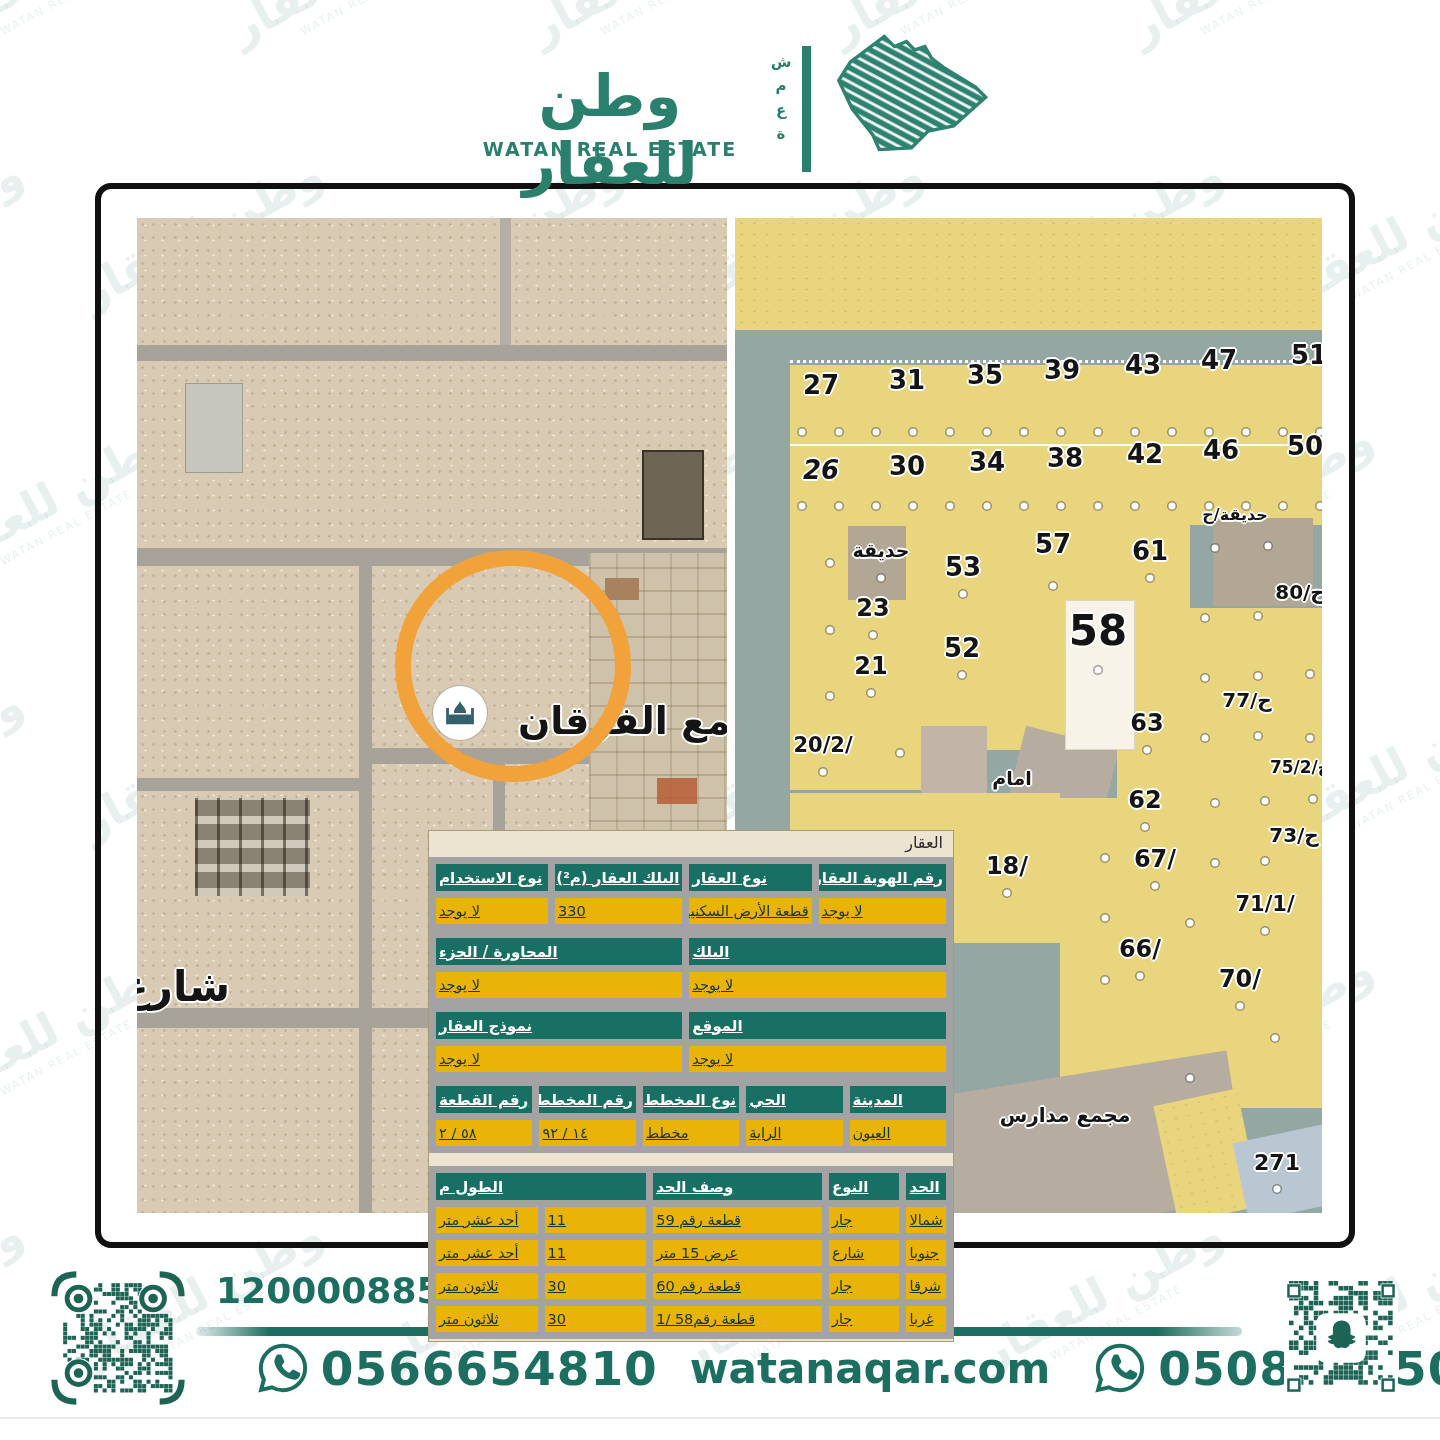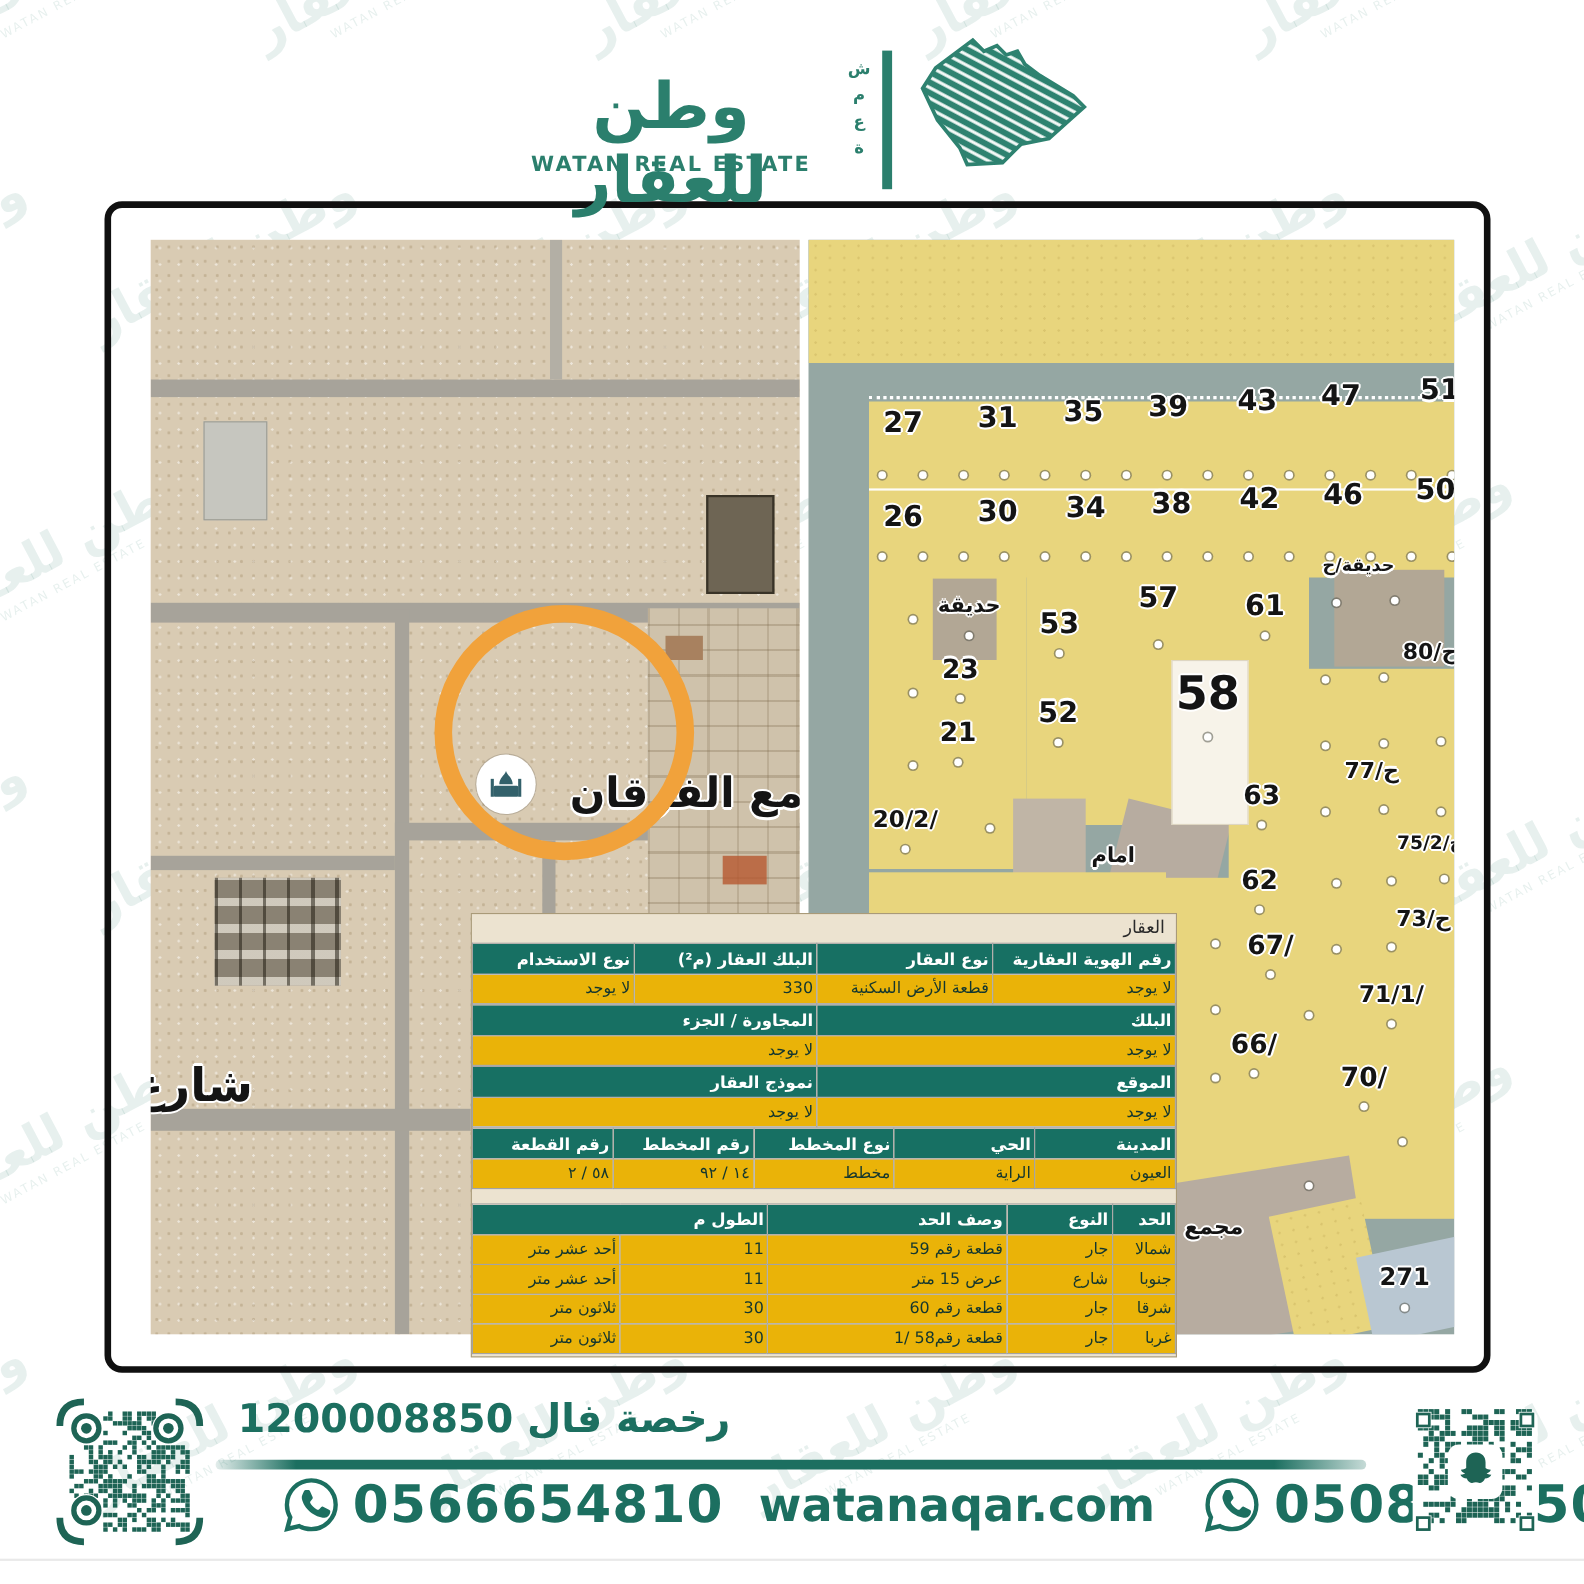--- a/index.html
+++ b/index.html
@@ -33,24 +33,24 @@
   .parcel{left:735px;top:218px;width:587px;height:995px;background:#95a7a3;overflow:hidden;z-index:2;}
   .yellow{position:absolute;background:#e8d57d;
     background-image:radial-gradient(rgba(150,120,40,.18) 1px,transparent 1.4px);background-size:13px 11px;}
   .gline-v{background-image:repeating-linear-gradient(90deg,transparent 0 36px,rgba(255,255,255,.95) 36px 38px);}
   .gray{position:absolute;background:#b7aca0;}
   .map-label{position:absolute;transform:translate(-50%,-50%);font-weight:700;color:#141414;white-space:nowrap;direction:ltr;z-index:3;
     text-shadow:-2px 0 0 #fff,2px 0 0 #fff,0 -2px 0 #fff,0 2px 0 #fff,-1px -1px 0 #fff,1px 1px 0 #fff,-1px 1px 0 #fff,1px -1px 0 #fff;}
   .dot{position:absolute;width:7px;height:7px;border-radius:50%;background:#fff;box-shadow:0 0 0 1.5px rgba(90,90,80,.55);transform:translate(-50%,-50%);z-index:2;}
   .dotline{position:absolute;left:55px;top:142px;width:532px;height:0;border-top:3px dotted #fff;z-index:1;}
   
-  .tblwrap{left:428px;top:830px;width:642px;background:#ece3d0;border:1px solid #a99a78;z-index:6;box-sizing:border-box;padding-bottom:2px;}
+  .tblwrap{left:428px;top:830px;width:526px;background:#ece3d0;border:1px solid #a99a78;z-index:6;box-sizing:border-box;padding-bottom:2px;}
   .tbl-title{height:24px;font-size:16px;color:#2a2a2a;text-align:right;padding:2px 10px 0;direction:rtl;}
   table{width:100%;border-collapse:collapse;table-layout:fixed;direction:rtl;}
-  td{border:1px solid #a3a3a3;text-align:right;font-size:14.5px;color:#13362f;height:26px;padding:0 3px;overflow:hidden;white-space:nowrap;}
+  td{border:7px solid #a3a3a3;text-align:left;font-size:14.5px;color:#13362f;height:26px;padding:0 3px;overflow:hidden;white-space:nowrap;text-decoration:underline;}
   td.g{background:#177063;color:#fff;font-weight:700;height:27px;font-size:15px;}
   td.v{background:#eab308;}
   .tgap{height:13px;}
   
   .license{left:205px;top:1270px;width:470px;text-align:center;font-size:36px;font-weight:700;color:#1c6f60;z-index:2;direction:rtl;}
   .classif{left:780px;top:1270px;width:440px;text-align:center;font-size:36px;font-weight:700;color:#1c6f60;z-index:2;direction:rtl;}
   .gline{left:196px;top:1327px;width:1046px;height:9px;border-radius:5px;z-index:2;
     background:linear-gradient(90deg,rgba(28,111,96,.12),#1c6f60 7%,#1c6f60 92%,rgba(28,111,96,.25));}
   .contact{left:380px;top:1340px;width:980px;display:flex;align-items:center;justify-content:center;z-index:2;color:#1c6f60;direction:ltr;}
   .num{font-size:47px;font-weight:700;letter-spacing:1px;}
@@ -296,21 +296,21 @@
     <div class="yellow" style="left:430px;top:878px;width:85px;height:120px;transform:rotate(-12deg)"></div>
     <div style="position:absolute;left:505px;top:915px;width:92px;height:80px;background:#b9c7d2;transform:rotate(-12deg)"></div>
     <div id="parcellabels">
         <span class="map-label" style="left: 86px; top: 167px; font-size: 26px;">27</span>
         <span class="map-label" style="left: 172px; top: 162px; font-size: 26px;">31</span>
         <span class="map-label" style="left: 250px; top: 157px; font-size: 26px;">35</span>
         <span class="map-label" style="left: 327px; top: 152px; font-size: 26px;">39</span>
         <span class="map-label" style="left: 408px; top: 147px; font-size: 26px;">43</span>
         <span class="map-label" style="left: 484px; top: 142px; font-size: 26px;">47</span>
         <span class="map-label" style="left: 574px; top: 137px; font-size: 26px;">51</span>
-        <span class="map-label" style="left: 86px; top: 252px; font-size: 26px;">26</span>
+        <span class="map-label" style="left: 86px; top: 252px; font-size: 26px; font-style: italic;">26</span>
         <span class="map-label" style="left: 172px; top: 248px; font-size: 26px;">30</span>
         <span class="map-label" style="left: 252px; top: 244px; font-size: 26px;">34</span>
         <span class="map-label" style="left: 330px; top: 240px; font-size: 26px;">38</span>
         <span class="map-label" style="left: 410px; top: 236px; font-size: 26px;">42</span>
         <span class="map-label" style="left: 486px; top: 232px; font-size: 26px;">46</span>
         <span class="map-label" style="left: 570px; top: 228px; font-size: 26px;">50</span>
         <span class="map-label" style="left: 146px; top: 332px; font-size: 19px;">حديقة</span>
         <span class="map-label" style="left: 138px; top: 390px; font-size: 24px;">23</span>
         <span class="map-label" style="left: 136px; top: 448px; font-size: 24px;">21</span>
         <span class="map-label" style="left: 88px; top: 527px; font-size: 21px;">20/2/</span>

